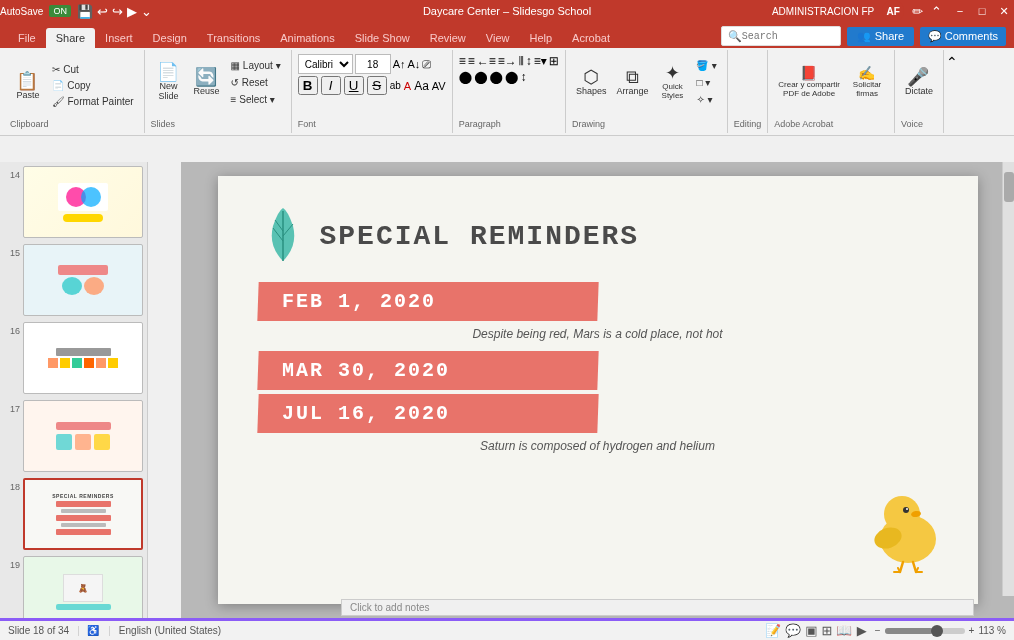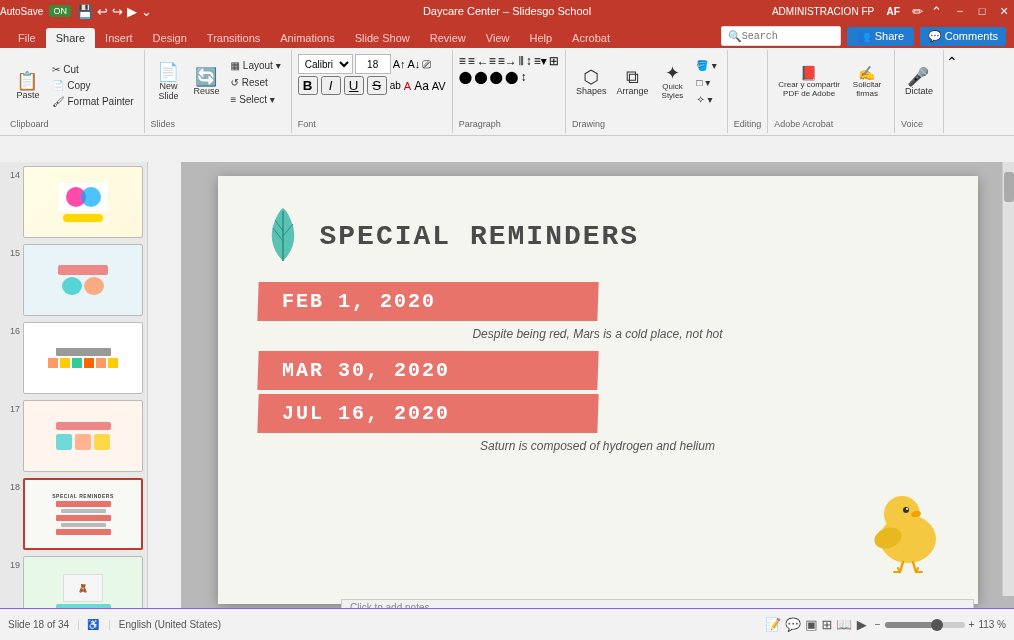--- a/index.html
+++ b/index.html
@@ -108,23 +108,23 @@
       height: 20px;
       text-align: center;
     }
 
     
     .status-bar {
       position: absolute;
       bottom: 0;
       left: 0;
       right: 0;
-      height: 32px;
+      height: 22px;
       background: #f2f2f2;
-      border-top: 1px solid #8b5cf6;
+      border-top: 3px solid #8b5cf6;
       display: flex;
       align-items: center;
       justify-content: space-between;
       padding: 0 8px;
       font-size: 10px;
       color: #555;
       margin-top: 24px;
     }
     .status-right { display: flex; align-items: center; gap: 8px; }
     .status-icons { display: flex; gap: 4px; }

